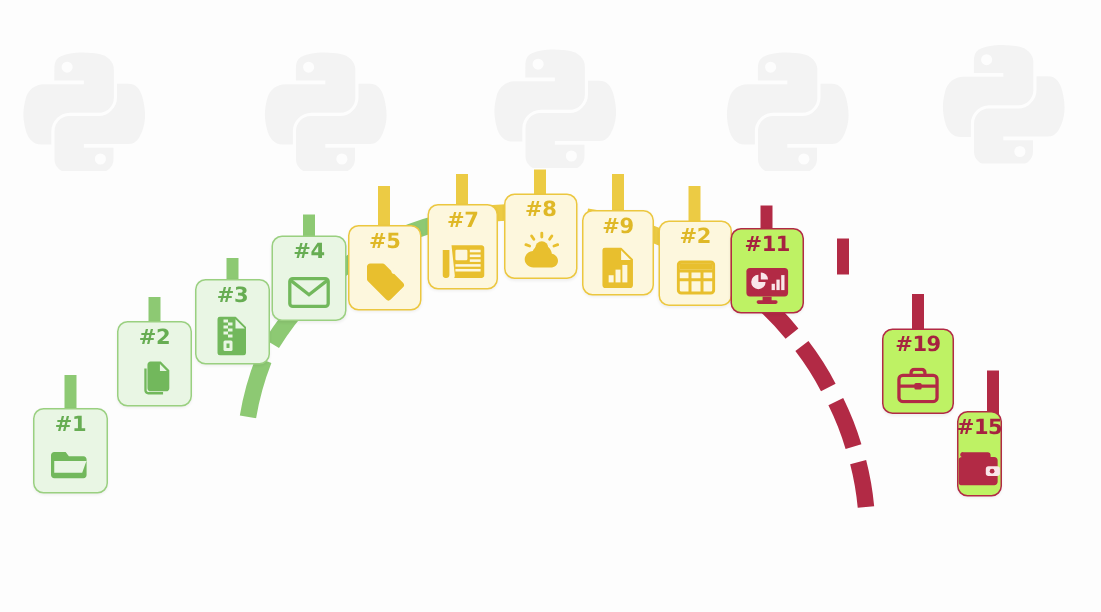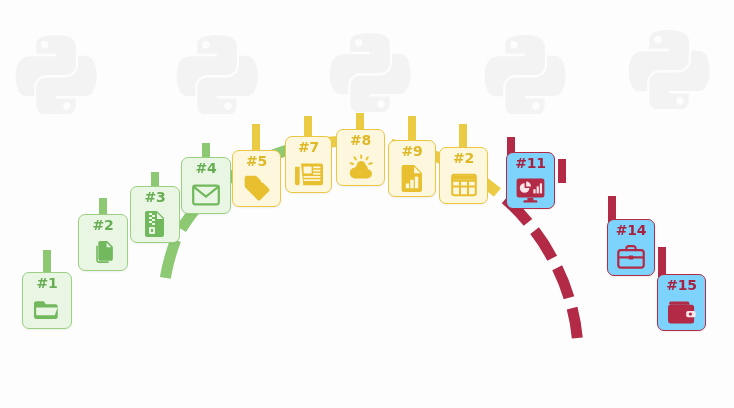--- a/index.html
+++ b/index.html
@@ -49,21 +49,21 @@
   }
   .card .gi svg{display:block;}
 
   
   .c-green{background:#e9f6e4;border-color:#9ad080;}
   .c-green .num{color:#67ad53;}
   
   .c-yellow{background:#fdf7dd;border-color:#ecc73f;}
   .c-yellow .num{color:#dfb827;}
   
-  .c-red{background:#7dd3fc;border-color:#b22a45;margin-left:19px;}
+  .c-red{background:#bef264;border-color:#b22a45;}
   .c-red .num{color:#a62240;}
 </style>
 </head>
 <body>
 
 <div id="stage">
 
   <div class="wm" style="left:14px;top:30px;">
     <svg width="84" height="84" viewBox="0 0 100 100">
       <g fill="#f3f3f3">
@@ -289,34 +289,34 @@
             <rect x="17.4" y="11.2" width="2.2" height="4.2"></rect>
             <rect x="20.6" y="8.4" width="2.2" height="7"></rect>
             <rect x="23.8" y="5.4" width="2.2" height="10"></rect>
           </g>
         </svg>
     </div>
   </div>
 
 
   <div class="card c-red" style="left:588px;top:219px;width:48px;height:57px;">
-    <div class="num">#14</div>
+    <div class="num">#19</div>
     <div class="gi">
       <svg width="28" height="24" viewBox="0 0 28 24">
           <g fill="none" stroke="#b22a45" stroke-width="2.2">
             <path d="M9.4 5V3.4a2.2 2.2 0 012.2-2.2h4.8a2.2 2.2 0 012.2 2.2V5"></path>
             <rect x="1.3" y="5.2" width="25.4" height="17.5" rx="2.6"></rect>
             <path d="M1.6 12.4h25"></path>
           </g>
           <rect x="11.6" y="10.4" width="4.8" height="4.2" rx="1" fill="#b22a45"></rect>
         </svg>
     </div>
   </div>
 
-  <div class="card c-red" style="left:638px;top:274px;width:49px;height:57px;">
+  <div class="card c-red" style="left:638px;top:274px;width:30px;height:57px;">
     <div class="num">#15</div>
     <div class="gi">
       <svg width="28" height="23" viewBox="0 0 28 22">
           <g fill="#b22a45">
             <path d="M3.4 0h16.2c1 0 1.8.8 1.8 1.8v1.4H3.4a1.7 1.7 0 110-3.2z"></path>
             <path d="M2.4 3.2h21.4c1.3 0 2.3 1 2.3 2.3v14.2c0 1.3-1 2.3-2.3 2.3H2.4A2.4 2.4 0 010 19.6V5.6a2.4 2.4 0 012.4-2.4z"></path>
           </g>
           <rect x="18.2" y="9.4" width="9.4" height="6.4" rx="1.8" fill="#fae6ea"></rect>
           <circle cx="22.4" cy="12.6" r="1.6" fill="#b22a45"></circle>
         </svg>

